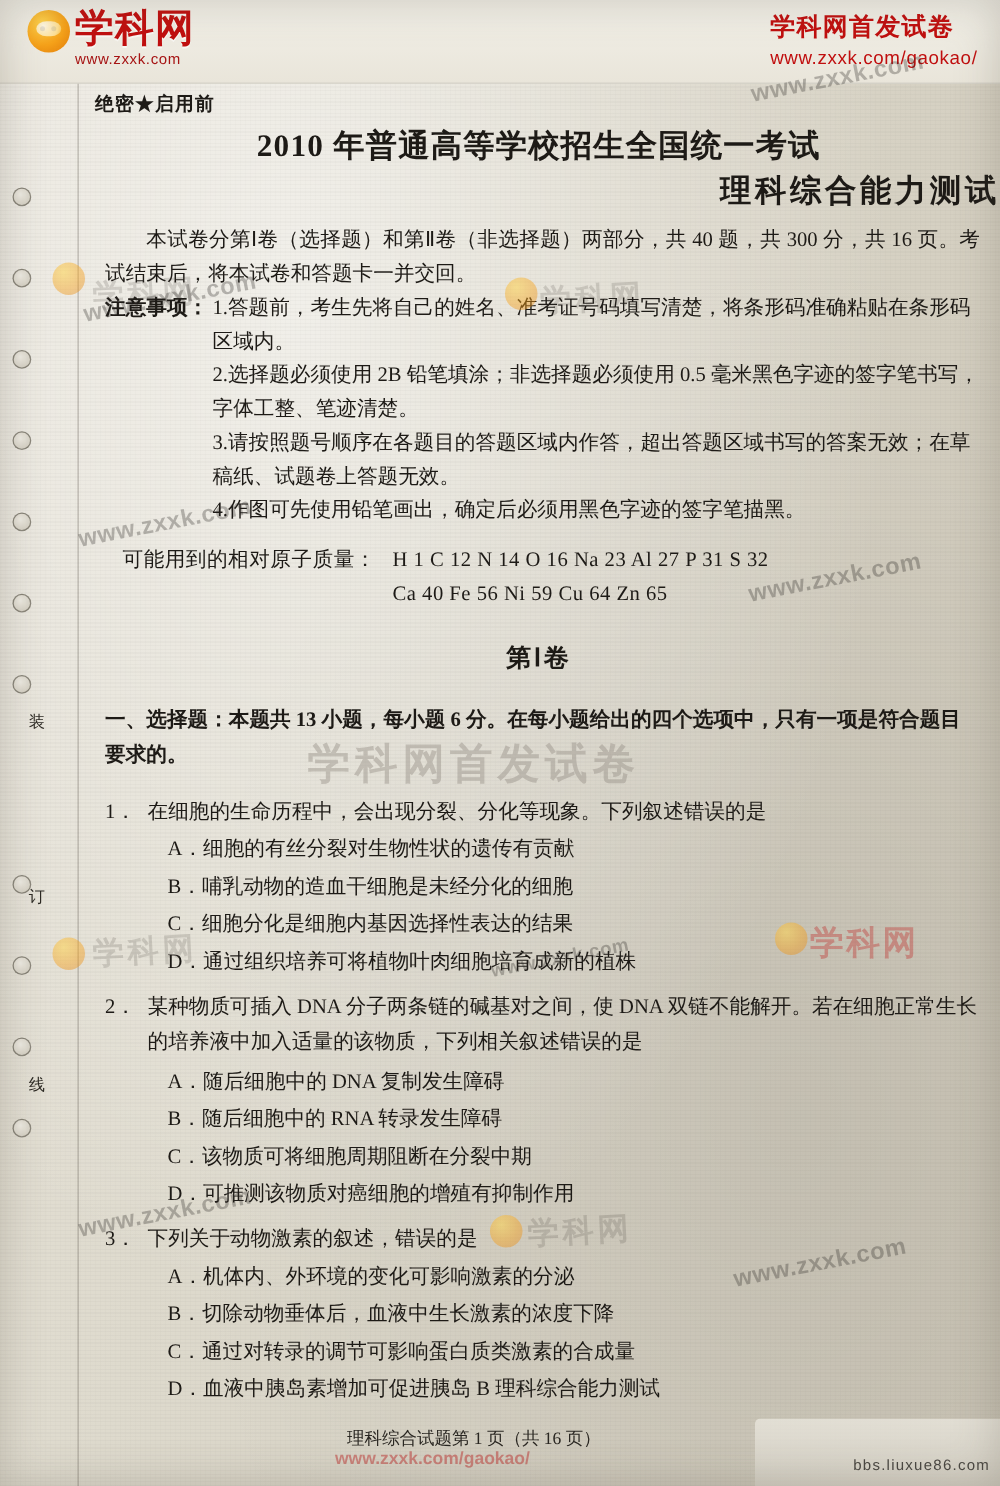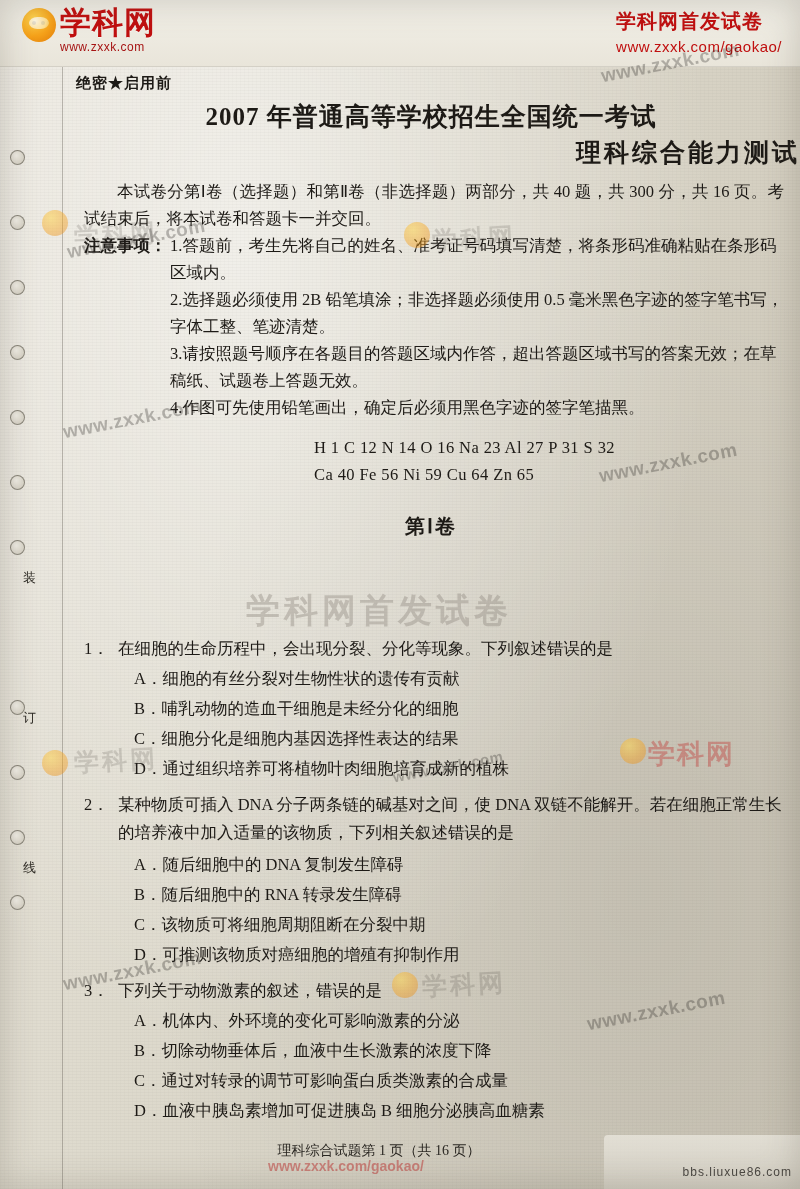--- a/index.html
+++ b/index.html
@@ -225,59 +225,63 @@
     <div id="banner-right">
       <div class="b1">学科网首发试卷</div>
       <div class="b2">www.zxxk.com/gaokao/</div>
     </div>
   </div>
 
   <div id="doc">
 
     <div class="secret">绝密★启用前</div>
 
-    <h1 class="title">2007 年普通高等学校招生全国统一考试</h1>
+    <h1 class="title">2010 年普通高等学校招生全国统一考试</h1>
     <h2 class="subtitle">理科综合能力测试</h2>
 
     <div class="para indent" style="top:112px">本试卷分第Ⅰ卷（选择题）和第Ⅱ卷（非选择题）两部分，共 40 题，共 300 分，共 16 页。考试结束后，将本试卷和答题卡一并交回。</div>
 
     <div class="notice-label" style="top:166px">注意事项：</div>
     <div class="notice-list" style="top:166px">
       <div>1.答题前，考生先将自己的姓名、准考证号码填写清楚，将条形码准确粘贴在条形码区域内。</div>
       <div>2.选择题必须使用 2B 铅笔填涂；非选择题必须使用 0.5 毫米黑色字迹的签字笔书写，字体工整、笔迹清楚。</div>
       <div>3.请按照题号顺序在各题目的答题区域内作答，超出答题区域书写的答案无效；在草稿纸、试题卷上答题无效。</div>
       <div>4.作图可先使用铅笔画出，确定后必须用黑色字迹的签字笔描黑。</div>
     </div>
 
+    <div class="mass-line" style="left:36px;top:368px">可能用到的相对原子质量：</div>
     <div class="mass-line" style="left:252px;top:368px">H 1   C 12   N 14   O 16   Na 23   Al 27   P 31   S 32</div>
     <div class="mass-line" style="left:252px;top:395px">Ca 40   Fe 56   Ni 59   Cu 64   Zn 65</div>
 
     <div class="juan1" style="top:447px">第Ⅰ卷</div>
 
+    <div class="qsection" style="top:496px">
+      <span style="font-weight:bold">一、选择题：</span><span style="font-weight:bold">本题共 13 小题，每小题 6 分。在每小题给出的四个选项中，只有一项是符合题目要求的。</span>
+    </div>
 
     <div class="qnum" style="left:22px;top:569px">1．</div>
     <div class="qbody" style="left:56px;top:569px">在细胞的生命历程中，会出现分裂、分化等现象。下列叙述错误的是</div>
     <div class="opt" style="left:72px;top:599px">A．细胞的有丝分裂对生物性状的遗传有贡献</div>
     <div class="opt" style="left:72px;top:629px">B．哺乳动物的造血干细胞是未经分化的细胞</div>
     <div class="opt" style="left:72px;top:659px">C．细胞分化是细胞内基因选择性表达的结果</div>
     <div class="opt" style="left:72px;top:689px">D．通过组织培养可将植物叶肉细胞培育成新的植株</div>
 
     <div class="qnum" style="left:22px;top:725px">2．</div>
     <div class="qbody" style="left:56px;top:725px;width:668px">某种物质可插入 DNA 分子两条链的碱基对之间，使 DNA 双链不能解开。若在细胞正常生长的培养液中加入适量的该物质，下列相关叙述错误的是</div>
     <div class="opt" style="left:72px;top:785px">A．随后细胞中的 DNA 复制发生障碍</div>
     <div class="opt" style="left:72px;top:815px">B．随后细胞中的 RNA 转录发生障碍</div>
     <div class="opt" style="left:72px;top:845px">C．该物质可将细胞周期阻断在分裂中期</div>
     <div class="opt" style="left:72px;top:875px">D．可推测该物质对癌细胞的增殖有抑制作用</div>
 
     <div class="qnum" style="left:22px;top:911px">3．</div>
     <div class="qbody" style="left:56px;top:911px">下列关于动物激素的叙述，错误的是</div>
     <div class="opt" style="left:72px;top:941px">A．机体内、外环境的变化可影响激素的分泌</div>
     <div class="opt" style="left:72px;top:971px">B．切除动物垂体后，血液中生长激素的浓度下降</div>
     <div class="opt" style="left:72px;top:1001px">C．通过对转录的调节可影响蛋白质类激素的合成量</div>
-    <div class="opt" style="left:72px;top:1031px">D．血液中胰岛素增加可促进胰岛 B 细胞分泌胰高血糖素</div>
+    <div class="opt" style="left:72px;top:1031px">D．血液中胰岛素增加可促进胰岛 B 理科综合能力测试</div>
 
     <div class="footer" style="top:1076px">理科综合试题第 1 页（共 16 页）</div>
   </div>
 
   <div class="wm wm-url" style="left:66px;top:228px">www.zxxk.com</div>
   <div class="wm wm-url" style="left:62px;top:408px">www.zxxk.com</div>
   <div class="wm wm-url" style="left:600px;top:52px">www.zxxk.com</div>
   <div class="wm wm-url" style="left:598px;top:452px">www.zxxk.com</div>
   <div class="wm wm-url" style="left:62px;top:960px">www.zxxk.com</div>
   <div class="wm wm-url" style="left:586px;top:1000px">www.zxxk.com</div>

